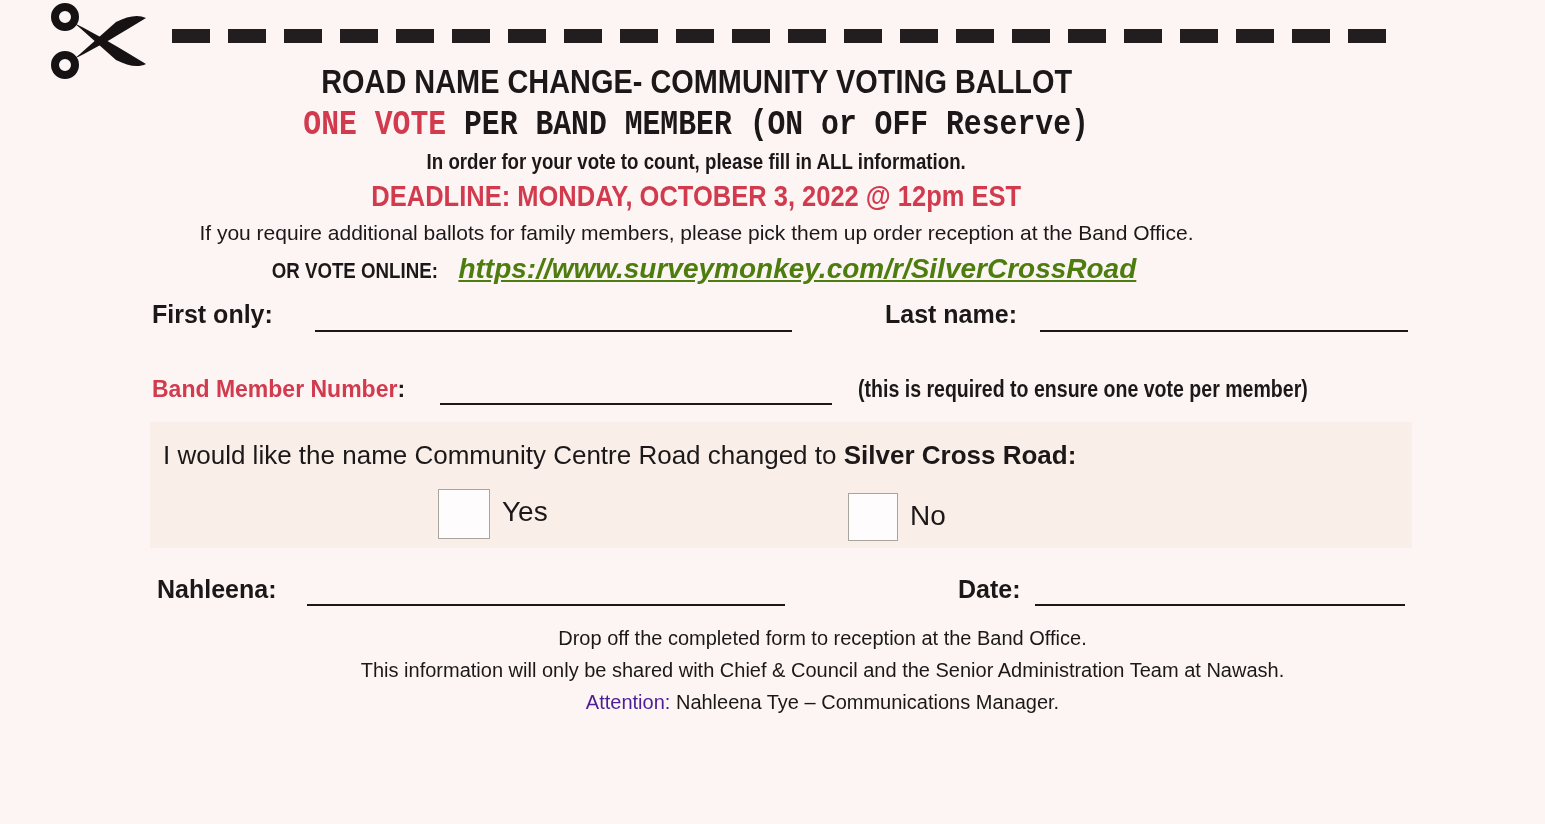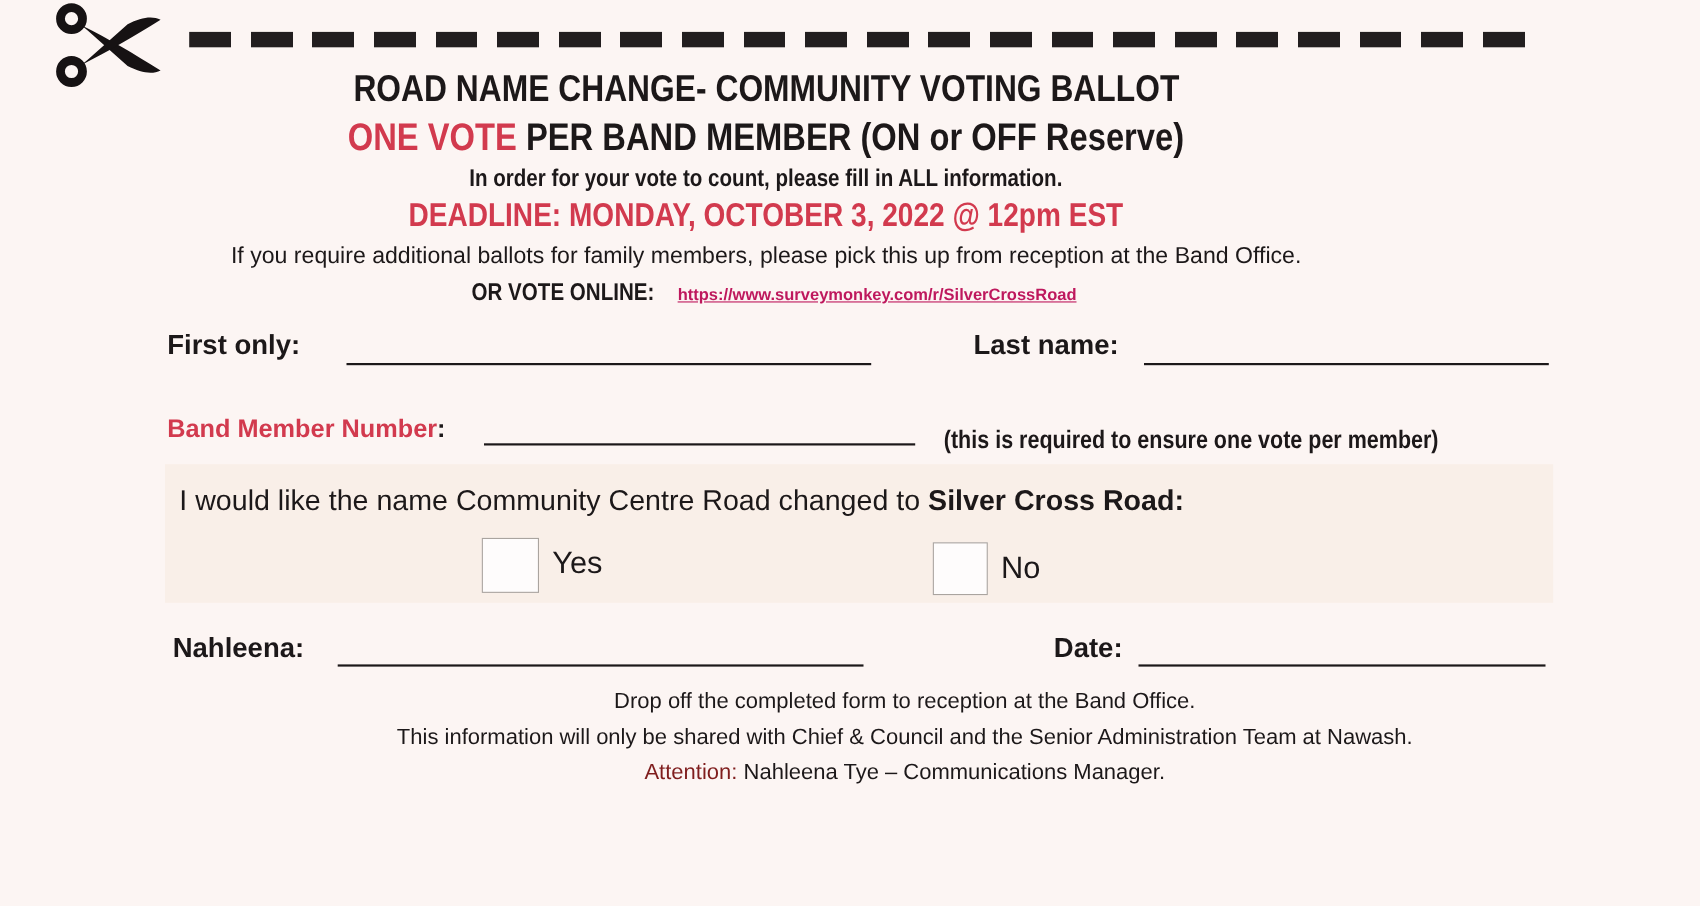--- a/index.html
+++ b/index.html
@@ -12,38 +12,38 @@
     overflow: hidden;
   }
   .abs { position: absolute; }
   .centered { left: 0; width: 1393px; text-align: center; white-space: nowrap; }
 
   
   .cond { display: inline-block; transform: scaleX(0.85); transform-origin: center center; font-weight: bold; letter-spacing: 0px; }
   .cond-left { display: inline-block; transform: scaleX(0.85); transform-origin: left center; font-weight: bold; }
 
   .red { color: #d23a4e; }
-  .attn-red { color: #7f1d1d; }
+  .attn-red { color: #4c1d95; }
 
   
   .scissors-wrap { left: 50px; top: 2px; width: 105px; height: 80px; }
   .dashes {
     left: 172px; top: 29px; width: 1228px; height: 14px;
     background: repeating-linear-gradient(90deg, #221e1f 0px, #221e1f 38px, transparent 38px, transparent 56px);
   }
 
   .title-line    { top: 62px;  font-size: 34px; }
-  .subtitle-line { top: 105px; font-size: 35px; }
+  .subtitle-line { top: 105px; font-size: 35px; font-family: Liberation Mono, monospace; }
   .instr-line    { top: 149px; font-size: 22px; }
   .deadline-line { top: 179px; font-size: 30px; }
   .info-line     { top: 221px; font-size: 21px; font-weight: normal; }
   .online-line   { top: 253px; font-size: 22px; }
   .online-line a {
-    color: #be185d; font-weight: bold;
-    text-decoration: underline; font-size: 15px;
+    color: #4d7c0f; font-style: italic; font-weight: bold;
+    text-decoration: underline; font-size: 28px;
   }
 
   .label { font-weight: bold; font-size: 25px; white-space: nowrap; }
   .label-sm { font-weight: bold; font-size: 23px; white-space: nowrap; }
   .write-line { border-bottom: 2px solid #1c1819; height: 0; }
 
   .q-box {
     left: 150px; top: 422px; width: 1262px; height: 126px;
     background: #f9efe8;
   }
@@ -83,37 +83,37 @@
 </div>
 
 <div class="abs centered instr-line">
   <span class="cond">In order for your vote to count, please fill in ALL information.</span>
 </div>
 
 <div class="abs centered deadline-line">
   <span class="cond red">DEADLINE: MONDAY, OCTOBER 3, 2022 @ 12pm EST</span>
 </div>
 
-<div class="abs centered info-line">If you require additional ballots for family members, please pick this up from reception at the Band Office.</div>
+<div class="abs centered info-line">If you require additional ballots for family members, please pick them up order reception at the Band Office.</div>
 
 <div class="abs centered online-line">
   <span class="cond">OR VOTE ONLINE: </span>
   <a href="#">https://www.surveymonkey.com/r/SilverCrossRoad</a>
 </div>
 
 <div class="abs label" style="left:152px; top:300px;">First only:</div>
 <div class="abs write-line" style="left:315px; top:330px; width:477px;"></div>
 <div class="abs label" style="left:885px; top:300px;">Last name:</div>
 <div class="abs write-line" style="left:1040px; top:330px; width:368px;"></div>
 
 <div class="abs label-sm" style="left:152px; top:376px;">
   <span class="red">Band Member Number</span><span>:</span>
 </div>
 <div class="abs write-line" style="left:440px; top:403px; width:392px;"></div>
-<div class="abs" style="left:858px; top:376px; font-size:23px; white-space:nowrap;margin-top:10px;">
+<div class="abs" style="left:858px; top:376px; font-size:23px; white-space:nowrap;">
   <span class="cond-left">(this is required to ensure one vote per member)</span>
 </div>
 
 <div class="abs q-box">
   <div class="abs q-text">
     <span>I would like the name Community Centre Road changed to </span><b>Silver Cross Road:</b>
   </div>
   <div class="abs checkbox cb-yes"></div>
   <div class="abs cb-label cb-label-yes">Yes</div>
   <div class="abs checkbox cb-no"></div>

